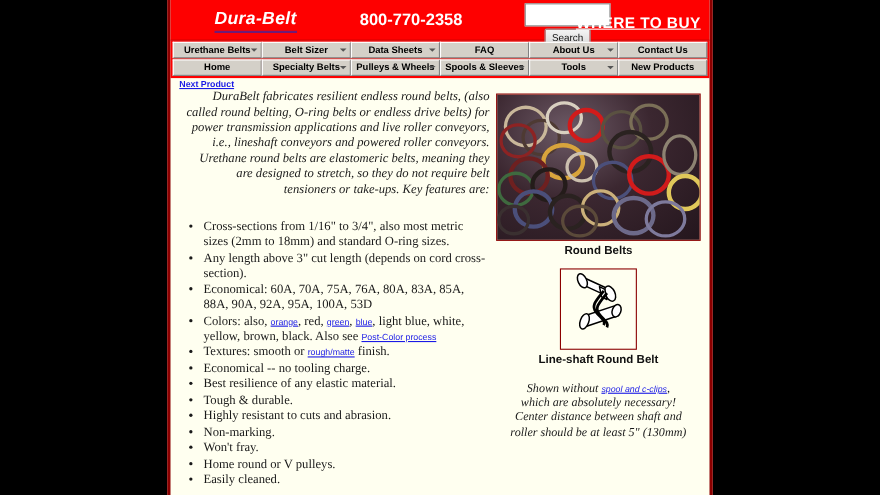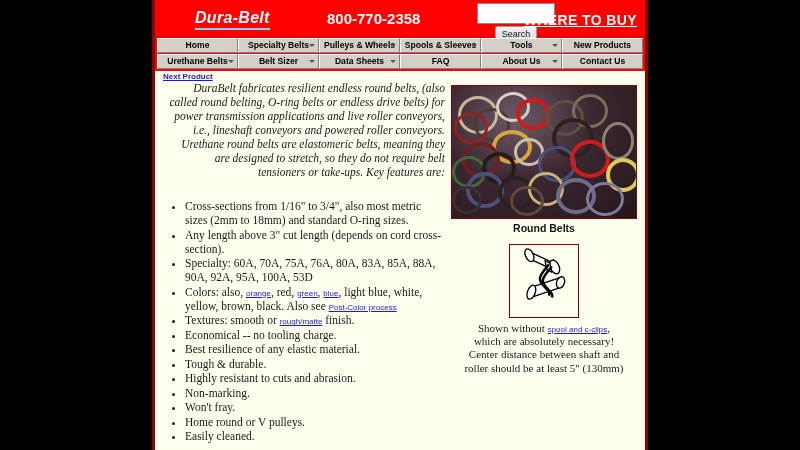--- a/index.html
+++ b/index.html
@@ -18,21 +18,21 @@
   
   .hdr{
     position:relative;height:36px;background:#fe0000;
     border-bottom:1px solid #c00;
   }
   .logo{
     position:absolute;left:40px;top:9px;
     color:#ffffff;font-family:"Liberation Sans",sans-serif;
     font-weight:bold;font-style:italic;font-size:16px;
     letter-spacing:0.3px;
-    border-bottom:2px solid #7dd3fc;
+    border-bottom:2px solid #701a75;
     padding-bottom:1px;
   }
   .phone{
     position:absolute;left:172px;top:10px;
     color:#ffffff;font-family:"Liberation Sans",sans-serif;
     font-weight:bold;font-size:15px;
   }
   .searchwrap{position:absolute;left:322px;top:3px;width:80px;}
   .search-input{
     display:block;width:78px;height:21px;
@@ -121,70 +121,70 @@
   .cap-bold{
     font-family:"Liberation Sans",sans-serif;
     font-weight:bold;font-size:10.5px;color:#111;
     margin-top:3px;
   }
   .diag-frame{
     width:70px;height:74px;margin:10px auto 0 auto;
     border:1px solid #8b0000;background:#fffff0;box-sizing:border-box;
   }
   .caption-txt{
-    font-size:11px;line-height:1.2;color:#1a1a1a;margin-top:4px;
+    font-size:11px;line-height:1.2;color:#1a1a1a;margin-top:14px;font-style:italic;
   }
 </style>
 </head>
 <body>
 
 <div id="page">
 
   <div class="hdr">
     <div class="logo">Dura-Belt</div>
     <div class="phone">800-770-2358</div>
     <div class="searchwrap">
       <input class="search-input" type="text" placeholder="" style="">
       <button class="search-btn">Search</button>
     </div>
     <div class="wtb">WHERE TO BUY</div>
   </div>
 
   <div class="navbar">
+    <div class="navrow">
+      <div class="navcell"><span>Urethane Belts</span><span class="caret"></span></div>
+      <div class="navcell"><span>Belt Sizer</span><span class="caret"></span></div>
+      <div class="navcell"><span>Data Sheets</span><span class="caret"></span></div>
+      <div class="navcell"><span>FAQ</span></div>
+      <div class="navcell"><span>About Us</span><span class="caret"></span></div>
+      <div class="navcell"><span>Contact Us</span></div>
+    </div>
     <div class="navrow">
       <div class="navcell"><span>Home</span></div>
       <div class="navcell"><span>Specialty Belts</span><span class="caret"></span></div>
       <div class="navcell"><span>Pulleys &amp; Wheels</span><span class="caret"></span></div>
       <div class="navcell"><span>Spools &amp; Sleeves</span><span class="caret"></span></div>
       <div class="navcell"><span>Tools</span><span class="caret"></span></div>
       <div class="navcell"><span>New Products</span></div>
     </div>
-    <div class="navrow">
-      <div class="navcell"><span>Urethane Belts</span><span class="caret"></span></div>
-      <div class="navcell"><span>Belt Sizer</span><span class="caret"></span></div>
-      <div class="navcell"><span>Data Sheets</span><span class="caret"></span></div>
-      <div class="navcell"><span>FAQ</span></div>
-      <div class="navcell"><span>About Us</span><span class="caret"></span></div>
-      <div class="navcell"><span>Contact Us</span></div>
-    </div>
   </div>
 
   <div class="content">
 
     <div class="nextprod">Next Product</div>
 
     <div class="cols">
 
       <div class="leftcol">
         <p class="intro">DuraBelt fabricates resilient endless round belts, (also called round belting, O-ring belts or endless drive belts) for power transmission applications and live roller conveyors, i.e., lineshaft conveyors and powered roller conveyors. Urethane round belts are elastomeric belts, meaning they are designed to stretch, so they do not require belt tensioners or take-ups. Key features are:</p>
 
         <ul class="features">
           <li><span>Cross-sections from 1/16" to 3/4", also most metric sizes (2mm to 18mm) and standard O-ring sizes.</span></li>
           <li><span>Any length above 3" cut length (depends on cord cross-section).</span></li>
-          <li><span>Specialty: 60A, 70A, 75A, 76A, 80A, 83A, 85A, 88A, 90A, 92A, 95A, 100A, 53D</span></li>
+          <li><span>Economical: 60A, 70A, 75A, 76A, 80A, 83A, 85A, 88A, 90A, 92A, 95A, 100A, 53D</span></li>
           <li><span>Colors: also, </span><a class="small-lnk">orange</a><span>, red, </span><a class="small-lnk">green</a><span>, </span><a class="small-lnk">blue</a><span>, light blue, white, yellow, brown, black. Also see </span><a class="small-lnk">Post-Color process</a></li>
           <li><span>Textures: smooth or </span><a class="small-lnk">rough/matte</a><span> finish.</span></li>
           <li><span>Economical -- no tooling charge.</span></li>
           <li><span>Best resilience of any elastic material.</span></li>
           <li><span>Tough &amp; durable.</span></li>
           <li><span>Highly resistant to cuts and abrasion.</span></li>
           <li><span>Non-marking.</span></li>
           <li><span>Won't fray.</span></li>
           <li><span>Home round or V pulleys.</span></li>
           <li><span>Easily cleaned.</span></li>
@@ -230,20 +230,21 @@
               <ellipse cx="46" cy="22.5" rx="4.5" ry="7.5" transform="rotate(-25 46 22.5)"></ellipse>
               <path d="M36 16 L41 18.5 L43 28 L38 25.5 Z"></path>
               <path d="M20 44 L50 34 L54 43 L24 53 Z"></path>
               <ellipse cx="22" cy="48.5" rx="4" ry="7.5" transform="rotate(20 22 48.5)"></ellipse>
               <ellipse cx="52" cy="38.5" rx="4" ry="6" transform="rotate(20 52 38.5)"></ellipse>
             </g>
             <path d="M40 20 C32 30, 28 34, 33 40 C38 46, 42 48, 40 52" fill="none" stroke="#000" stroke-width="2.6"></path>
             <path d="M43 22 C35 32, 31 36, 36 42 C41 48, 45 50, 43 54" fill="none" stroke="#000" stroke-width="2.6"></path>
           </svg>
         </div>
+        <div class="cap-bold">Line-shaft Round Belt</div>
 
         <div class="caption-txt">
           <span>Shown without </span><a class="small-lnk">spool and c-clips</a><span>,</span><br>
           <span>which are absolutely necessary!</span><br>
           <span>Center distance between shaft and</span><br>
           <span>roller should be at least 5" (130mm)</span>
         </div>
 
       </div>
     </div>

